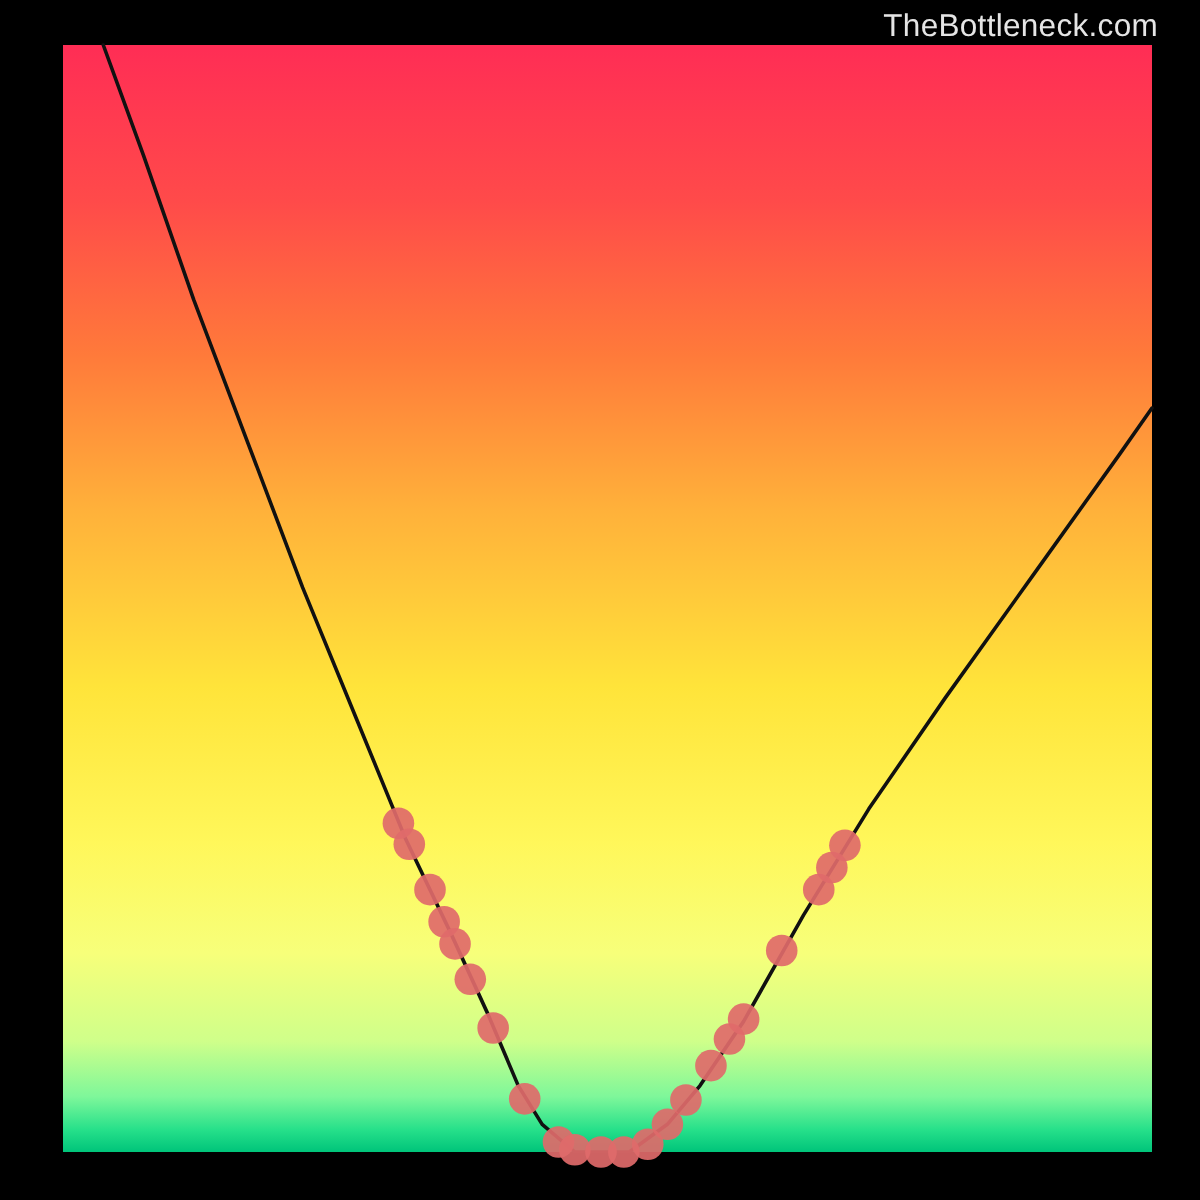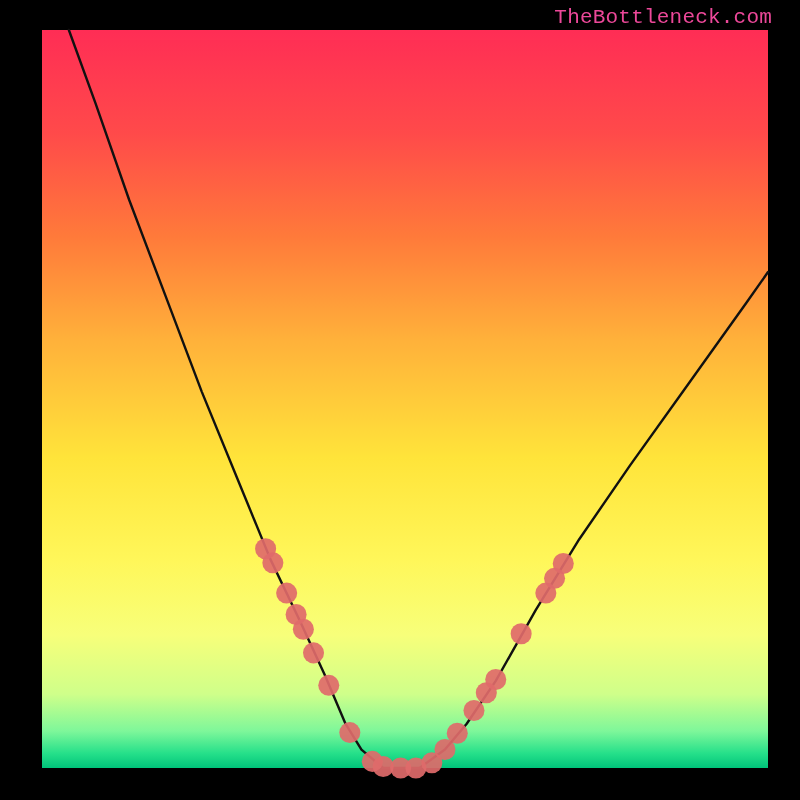--- a/index.html
+++ b/index.html
@@ -33,23 +33,23 @@
       #f7ff7a 82%,
       #cfff8a 90%,
       #7ef79a 95%,
       #26e08a 98%,
       #00c47a 100%);
   }
   .watermark {
     position: absolute;
     top: 6px;
     right: 28px;
-    font-family: Liberation Mono, monospace;
+    font-family: Liberation Sans, sans-serif;
     font-size: 21px;
-    color: #ec4899;
+    color: #e5e5e5;
     font-weight: 500;
     letter-spacing: 0.2px;
     user-select: none;
   }
   svg.curve {
     position: absolute;
     left: 0;
     top: 0;
     width: 726px;
     height: 738px;

